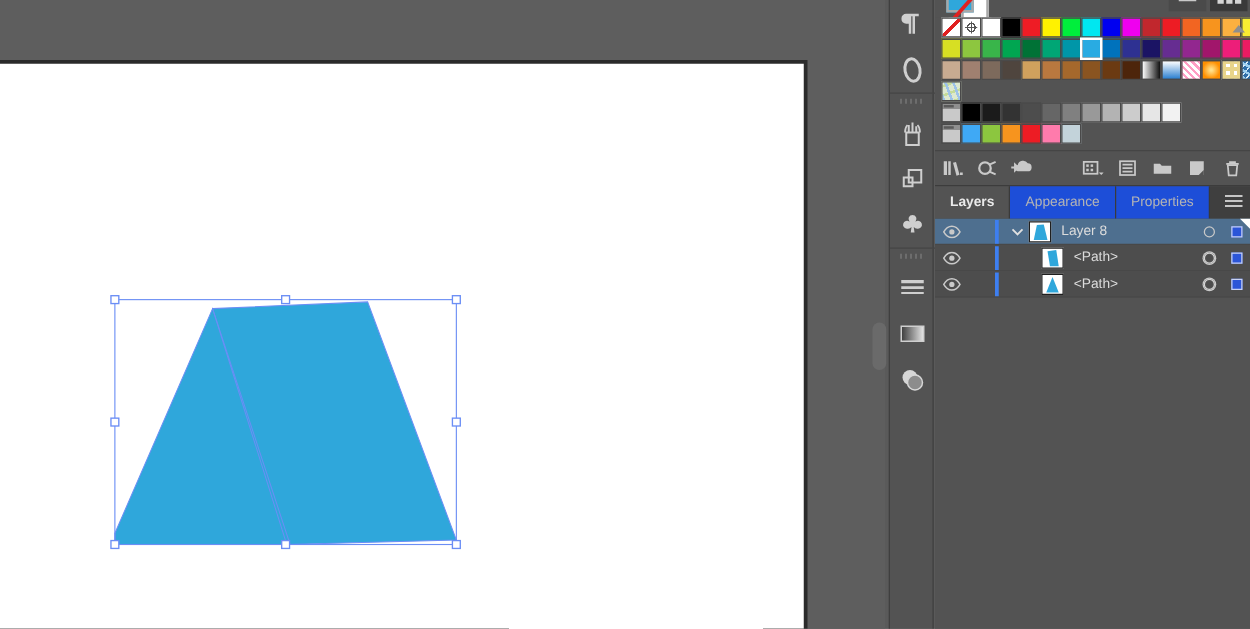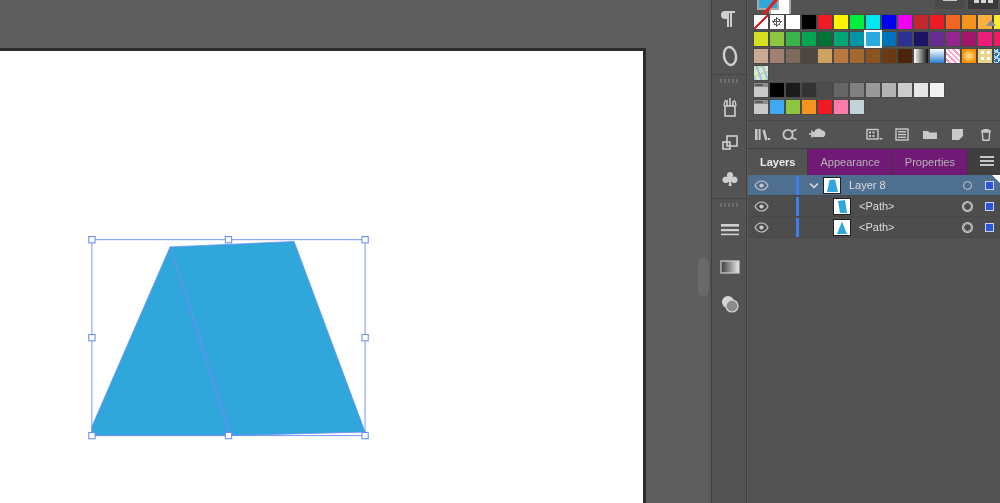--- a/index.html
+++ b/index.html
@@ -185,21 +185,21 @@
     border-top: 1px solid #3c3c3c;
   }
   .lp-tabs {
     display: flex; align-items: stretch;
     height: 26px; background: #3f3f3f;
     position: relative;
   }
   .lp-tab {
     padding: 0 12px; display: flex; align-items: center;
     font-size: 11px; color: #b4b4b4;
-    background: #701a75;
+    background: #1d4ed8;
     border-right: 1px solid #3a3a3a;
   }
   .lp-tab.active { background: #535353; color: #eaeaea; font-weight: bold; }
   .lp-menu {
     position: absolute; right: 6px; top: 7px;
     width: 14px; height: 12px;
     background: repeating-linear-gradient(to bottom, #c6c6c6 0 2px, transparent 2px 4px);
   }
 
   .lp-rows { position: relative; }

